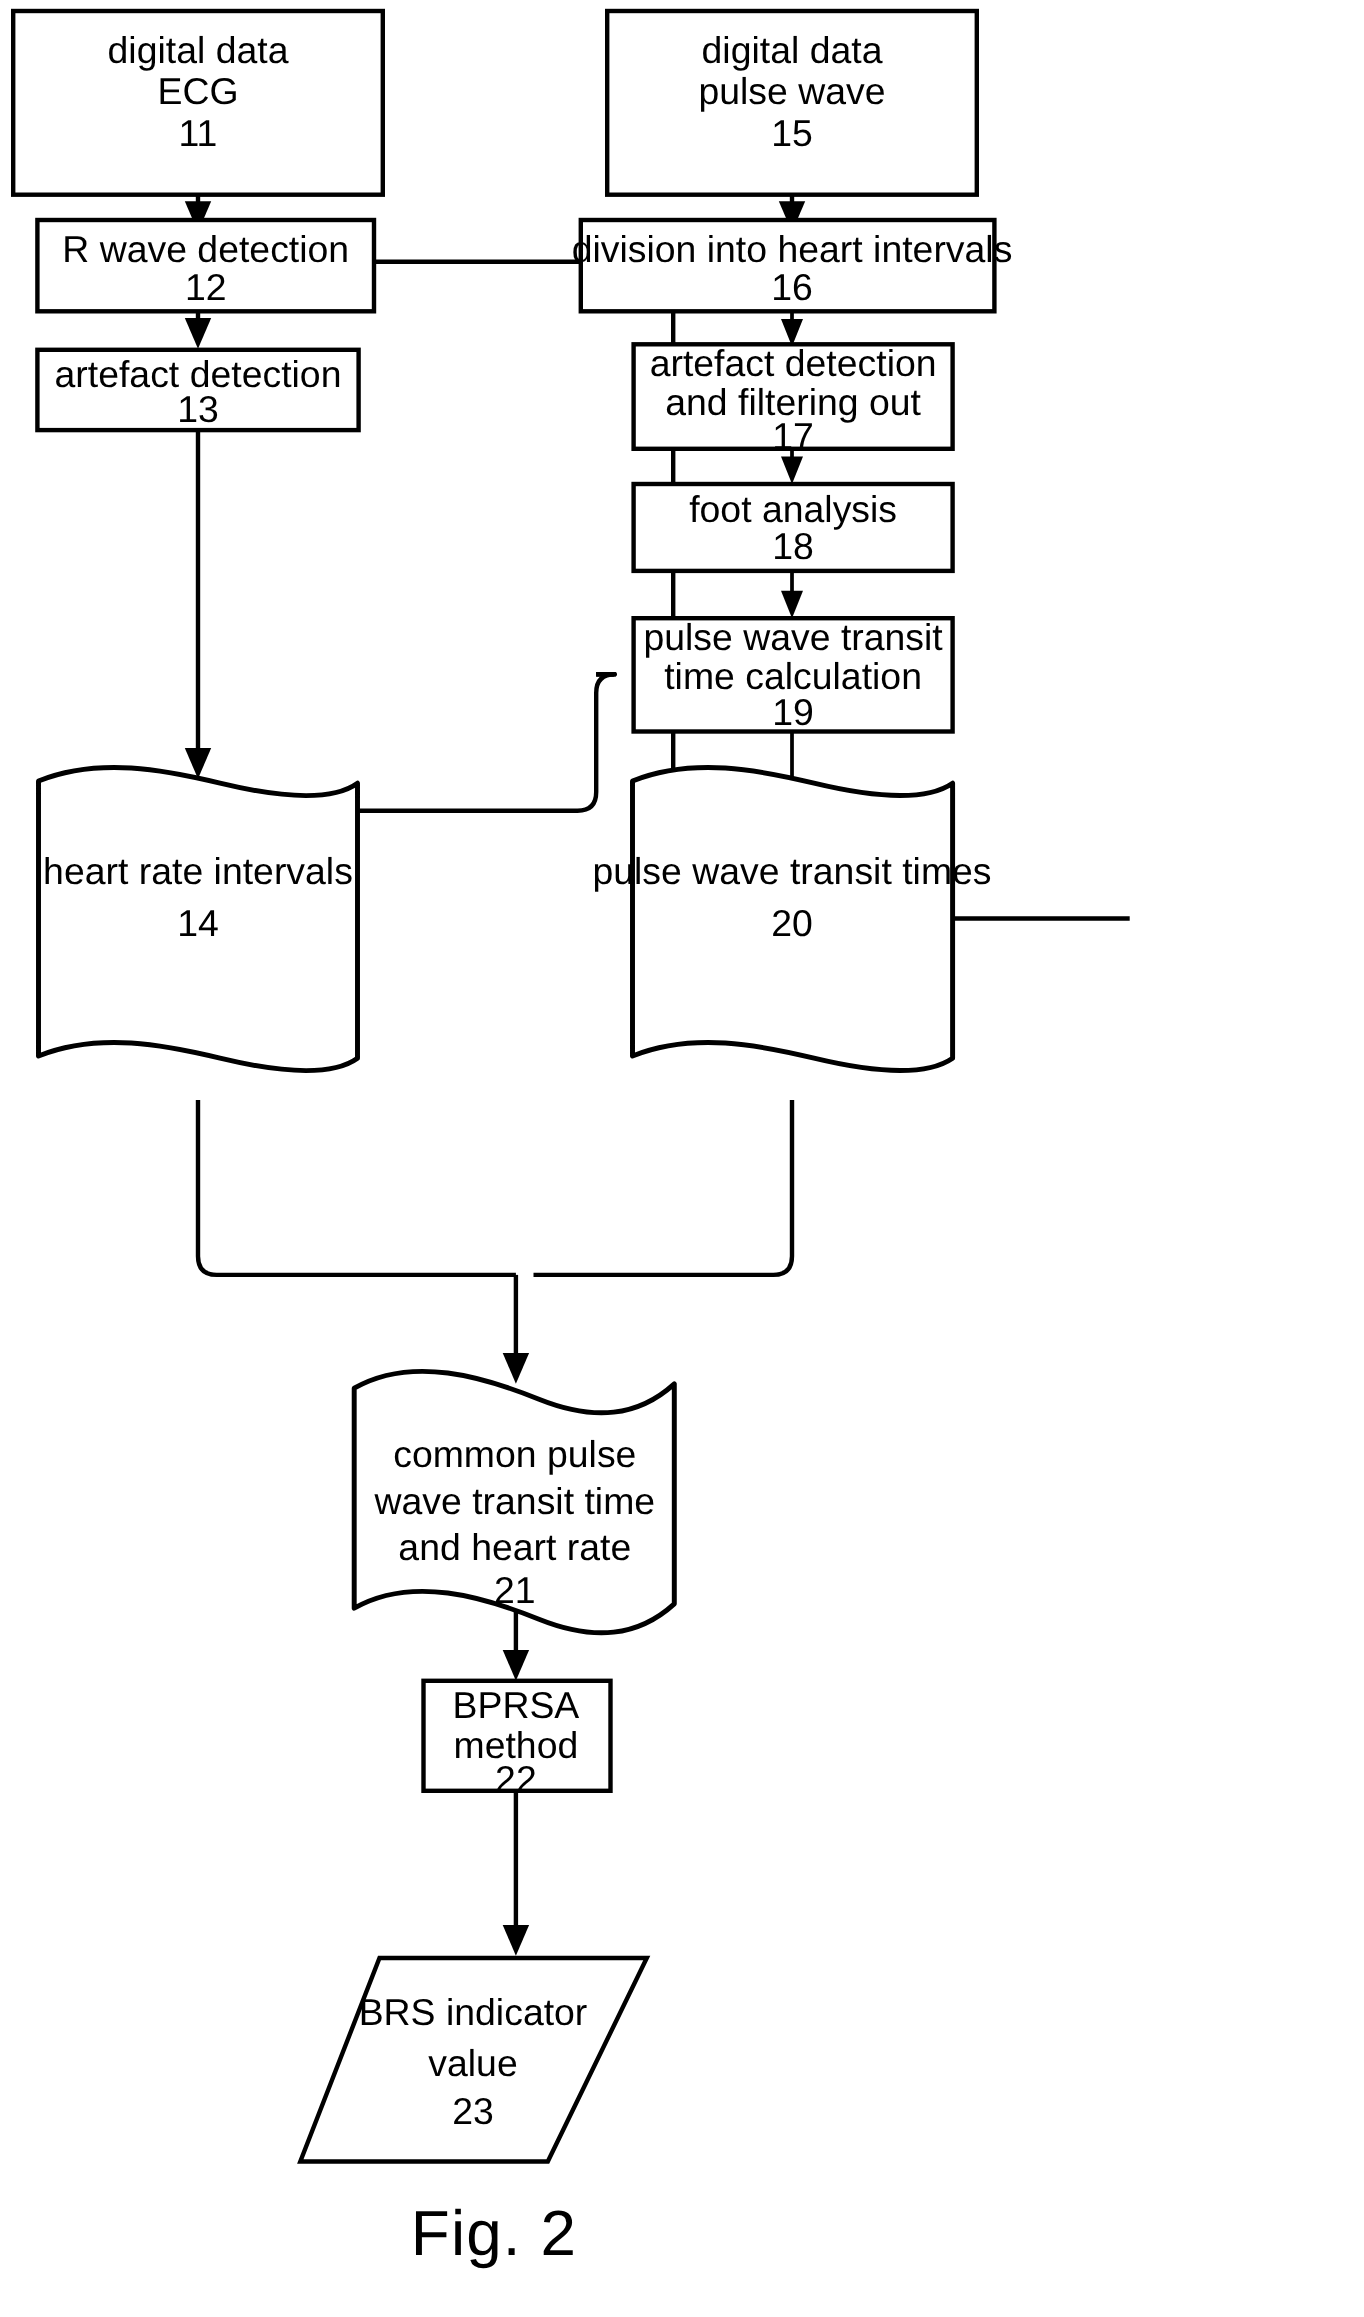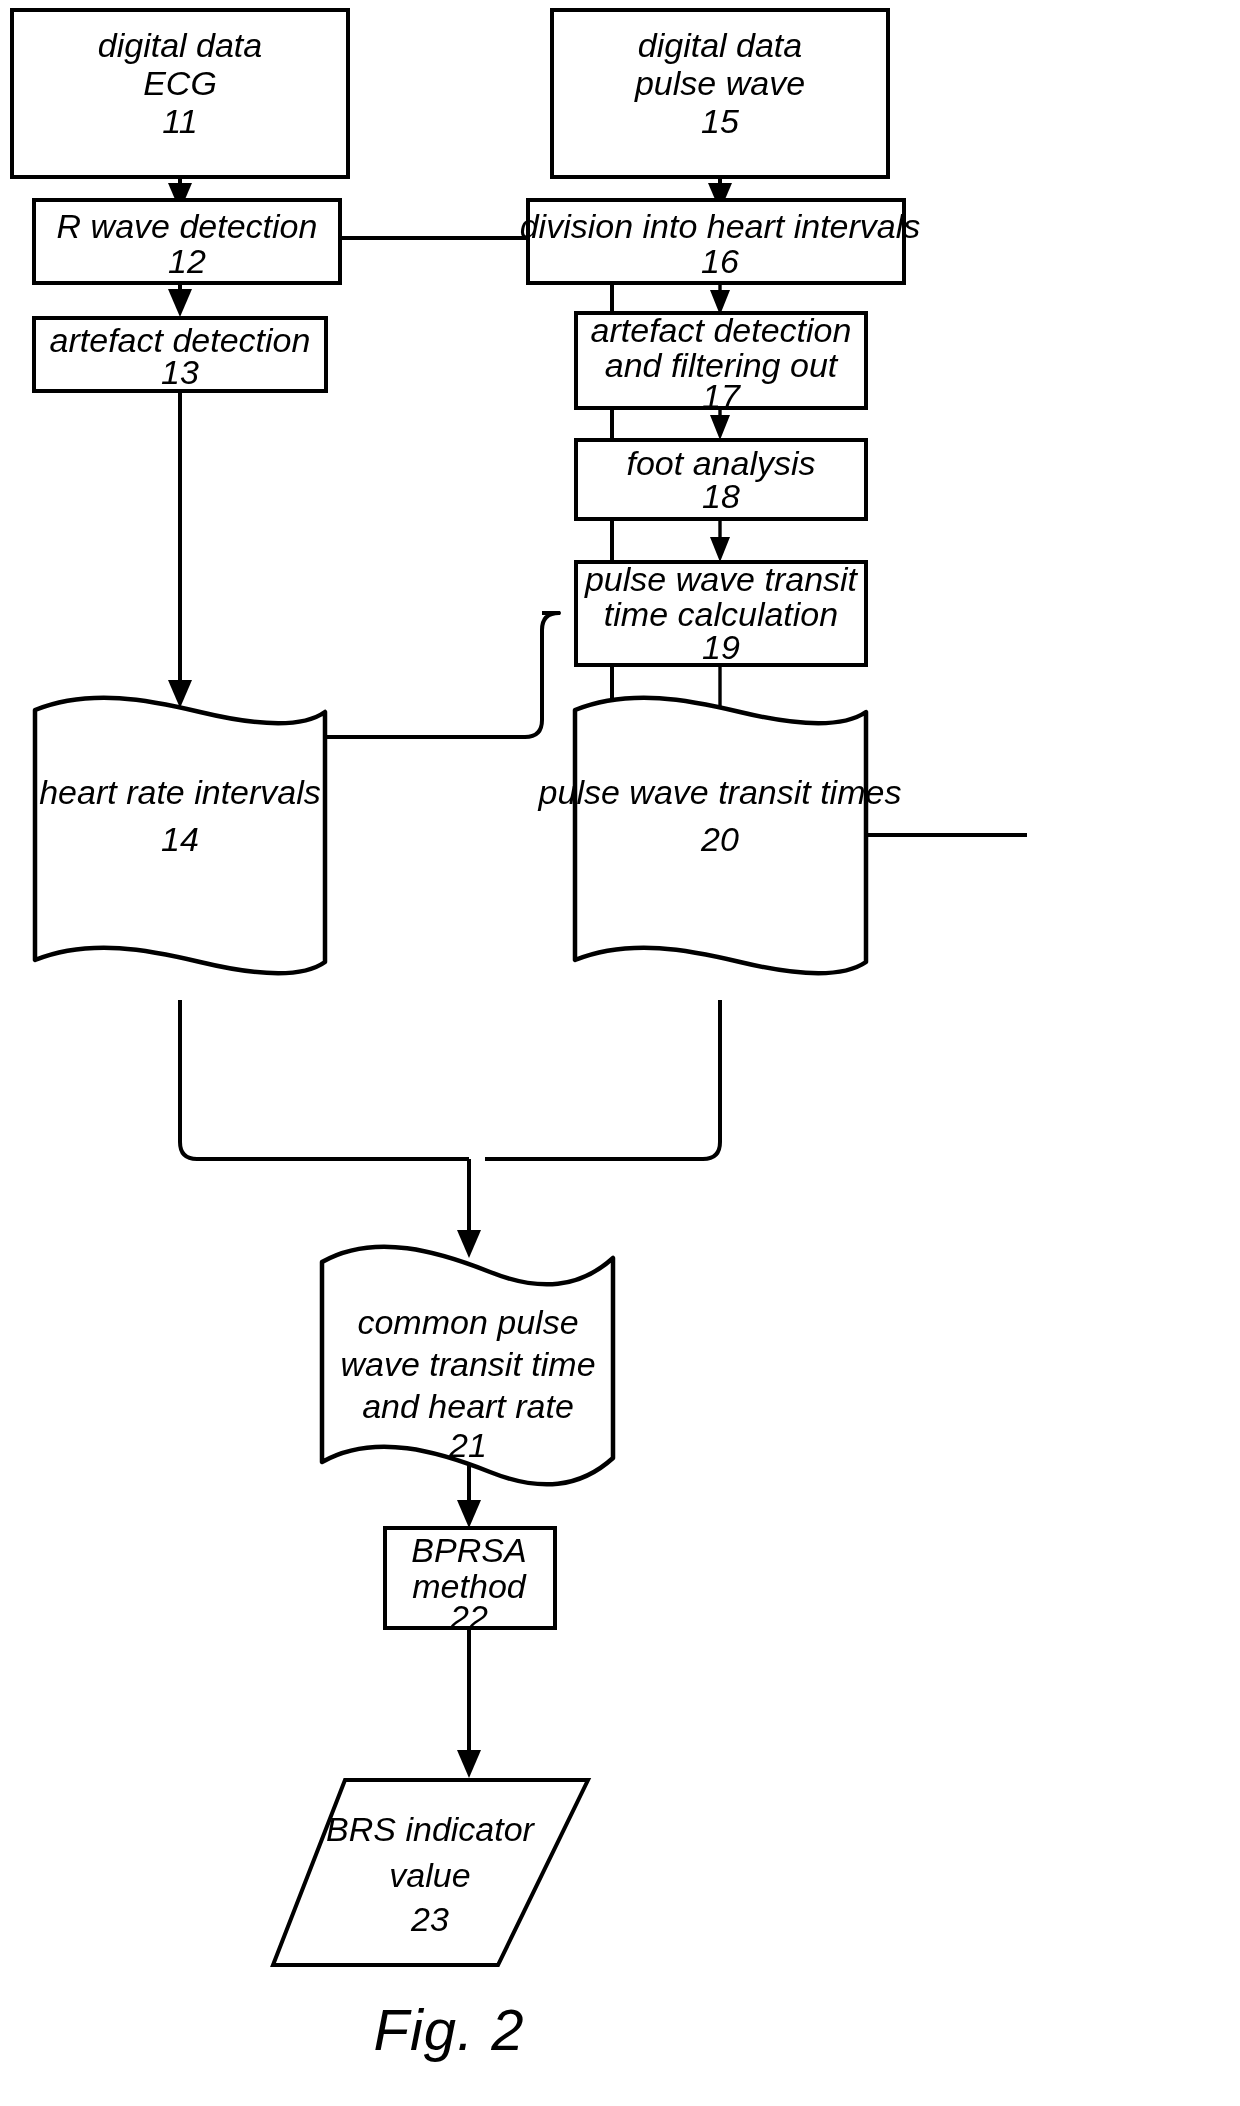--- a/index.html
+++ b/index.html
@@ -13,21 +13,20 @@
     position: relative;
     font-family: "Liberation Sans", sans-serif;
     overflow: hidden;
   }
   #figure-root {
     position: absolute;
     left: 0;
     top: 0;
     width: 1240px;
     height: 2106px;
-    font-style: italic;
   }
   svg.flow {
     display: block;
     width: 1240px;
     height: 2106px;
   }
   .node-shape {
     fill: #ffffff;
     stroke: #000000;
     stroke-width: 4;

